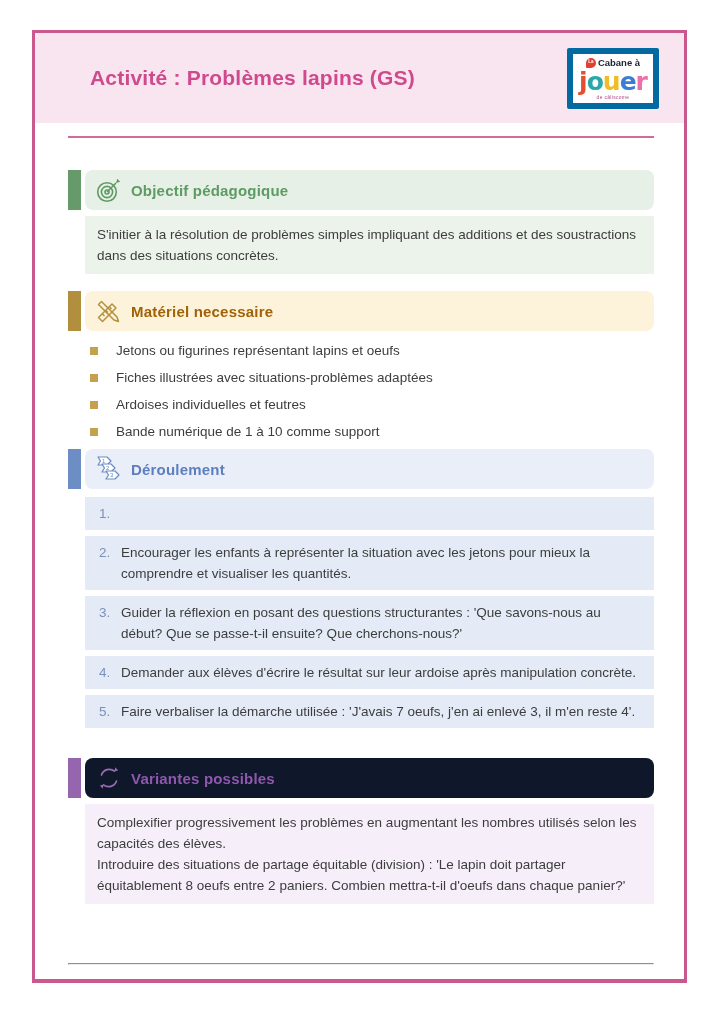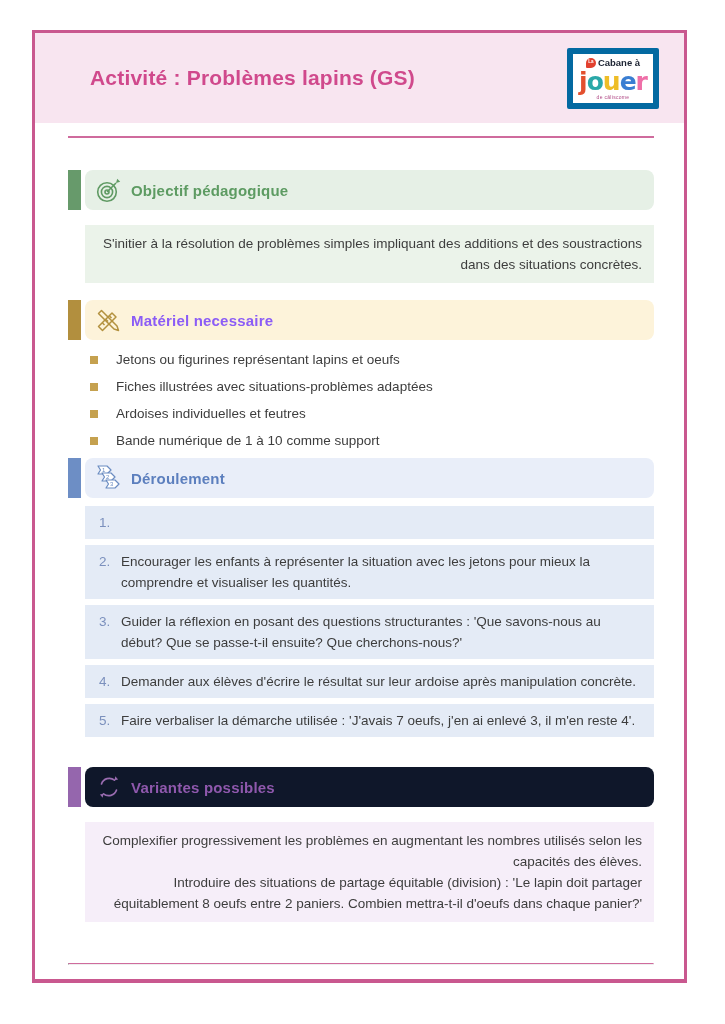--- a/index.html
+++ b/index.html
@@ -39,30 +39,30 @@
   .bottom-line{position:absolute;left:33px;right:30px;bottom:14px;margin:0;border-top:1.5px solid #cf6b9d;}
   
   main{display:block;padding:0 30px 0 33px;}
   .sec-head{display:flex;align-items:stretch;}
   .sec-bar{width:13px;flex:none;margin-right:4px;}
   .sec-strip{
     flex:1;display:flex;align-items:center;height:40px;padding-left:9px;gap:7px;border-radius:8px;
   }
   .sec-strip h2{margin:0;font-size:15px;font-weight:bold;letter-spacing:.2px;}
   .sec-icon{display:inline-flex;width:30px;height:30px;align-items:center;justify-content:center;flex:none;}
-  .box{margin-top:15px;margin-left:17px;padding:8px 12px;font-size:13.5px;line-height:21px;text-align:right;}
+  .box{margin-top:6px;margin-left:17px;padding:8px 12px;font-size:13.5px;line-height:21px;}
   .box p{margin:0;}
   
   .sec-green .sec-bar{background:#679a6b}
   .sec-green .sec-strip{background:#e6f0e6}
   .sec-green h2{color:#5d9b62}
   .sec-green .box{background:#ebf3ea}
   .sec-gold .sec-bar{background:#b28f3e}
   .sec-gold .sec-strip{background:#fdf3da}
-  .sec-gold h2{color:#8b5cf6}
+  .sec-gold h2{color:#a16207}
   .sec-blue .sec-bar{background:#6d8ec5}
   .sec-blue .sec-strip{background:#e9eef9}
   .sec-blue h2{color:#5c7fbe}
   .sec-purple .sec-bar{background:#9566ad}
   .sec-purple .sec-strip{background:#0f172a}
   .sec-purple h2{color:#8f58ad}
   .sec-purple .box{background:#f6eef9}
   
   .sec-objectif{margin-top:32px;}
   .sec-materiel{margin-top:17px;}

